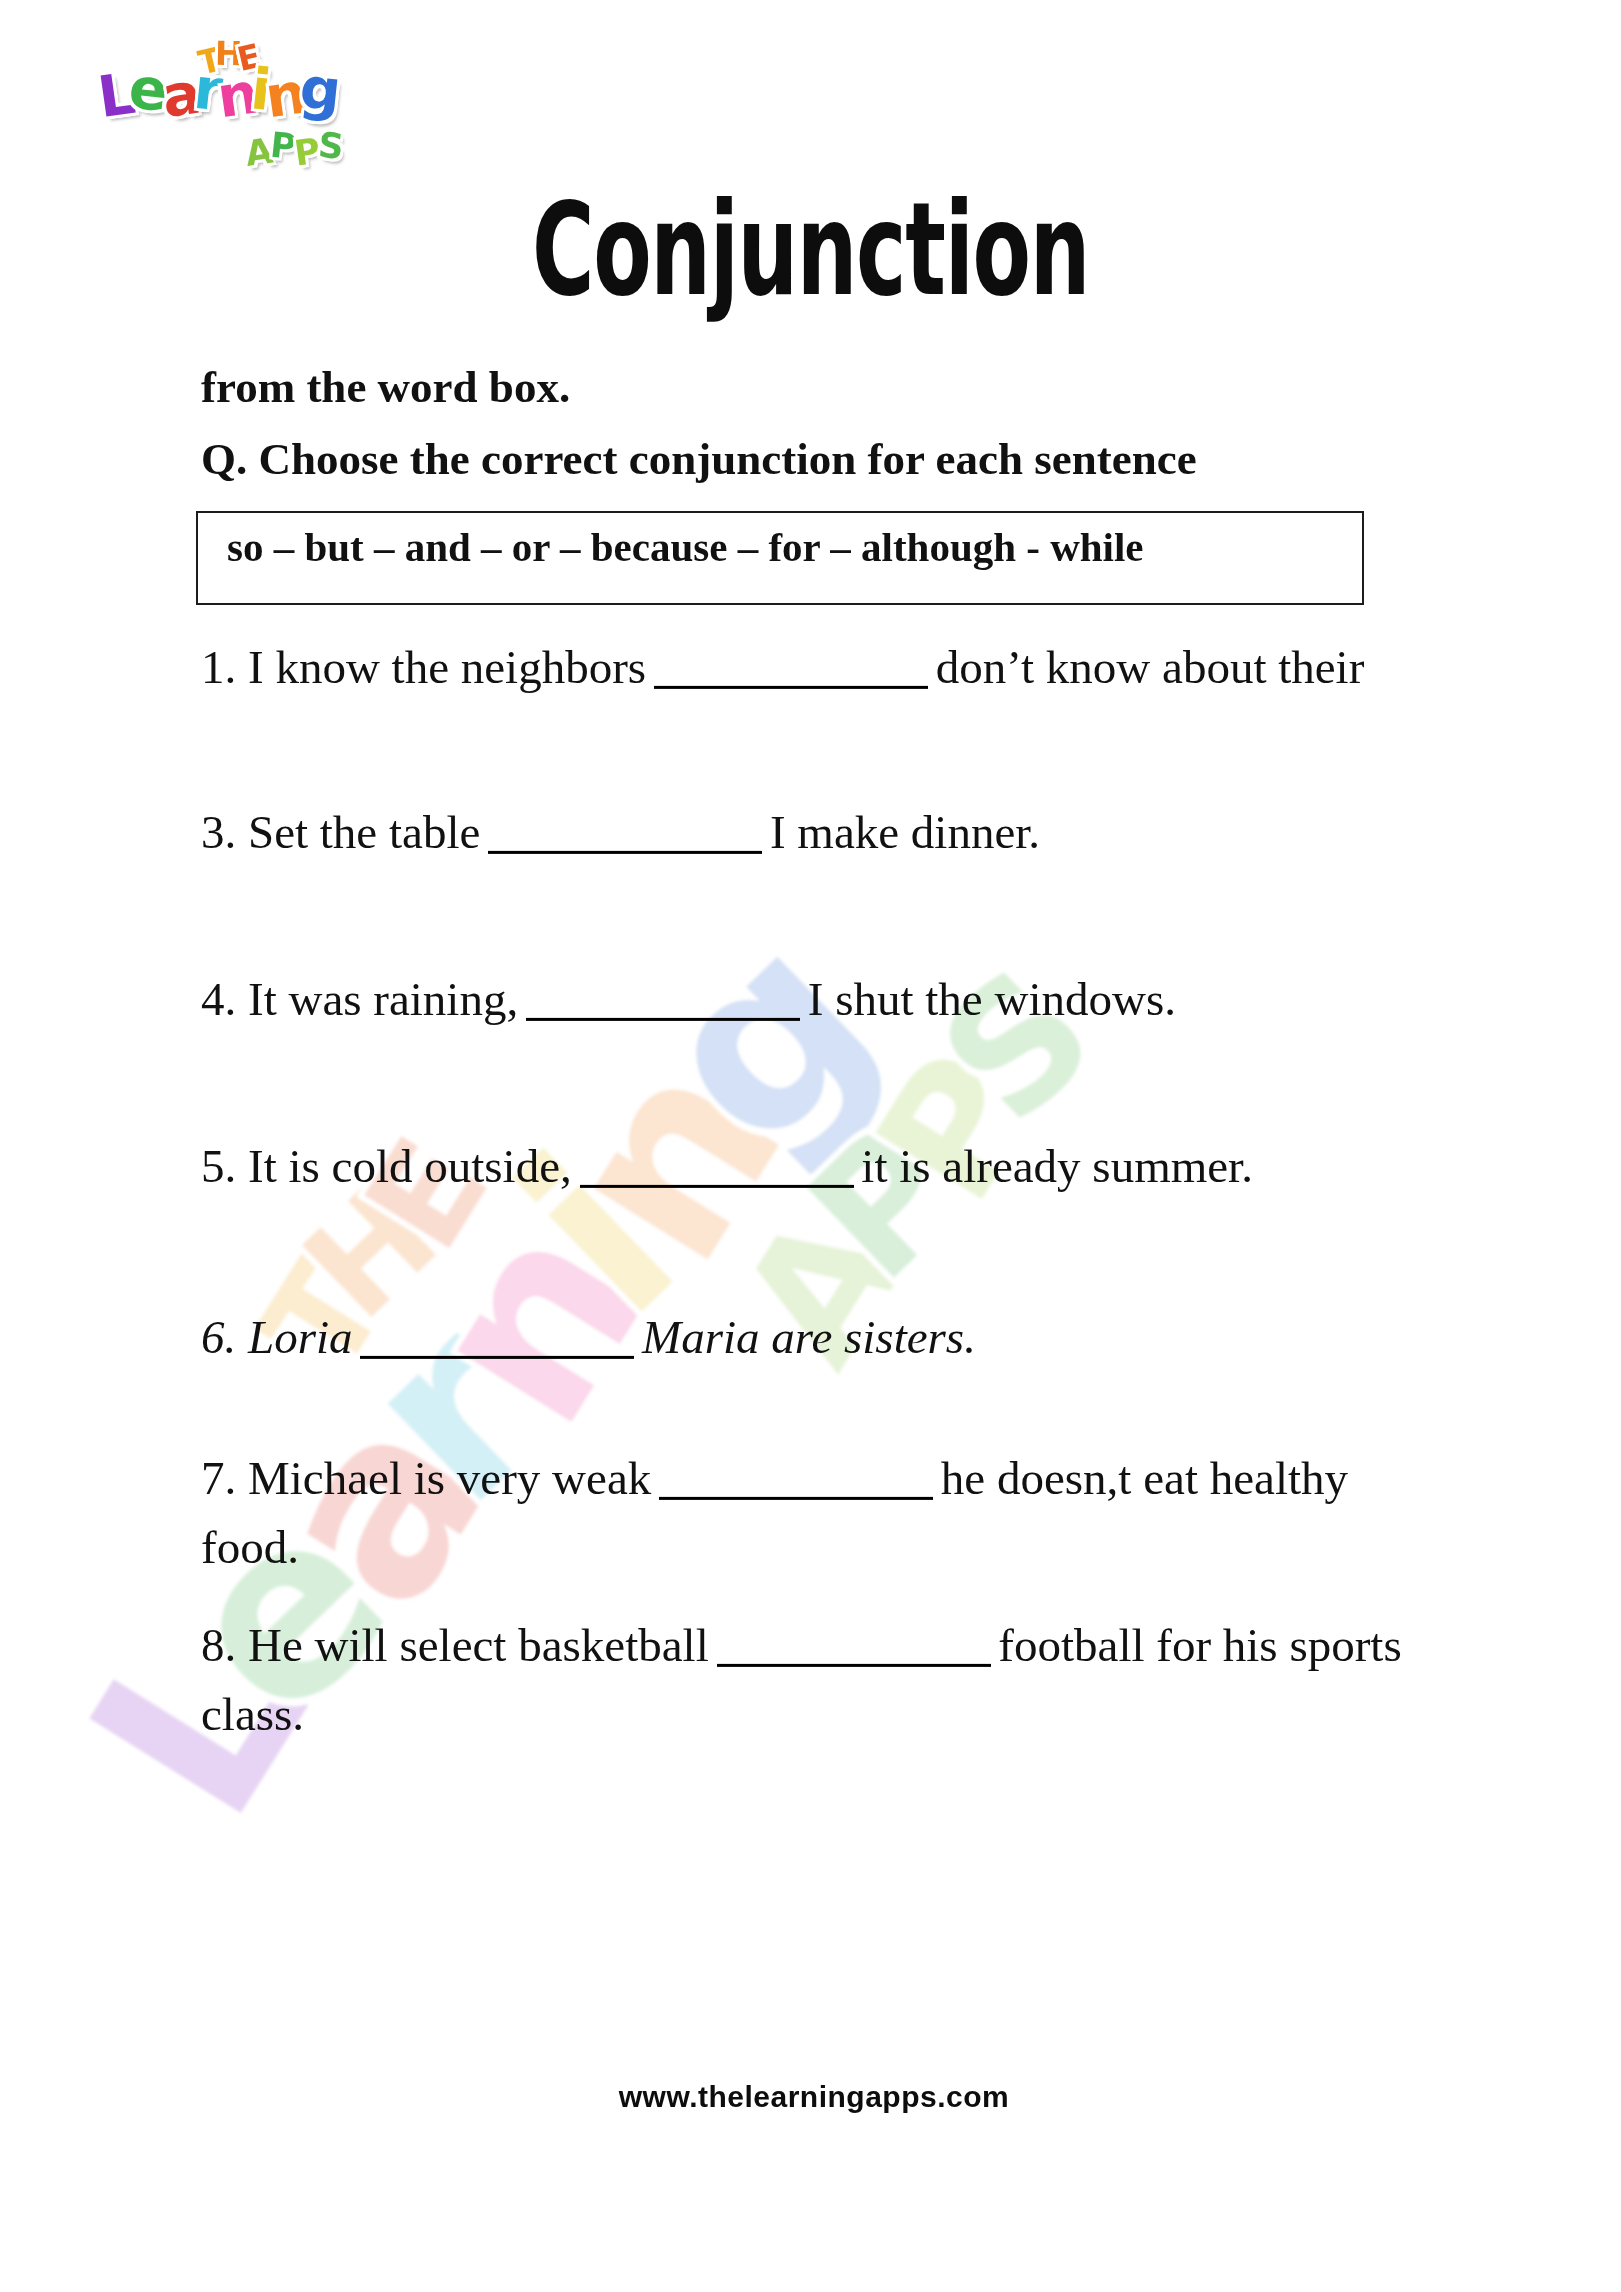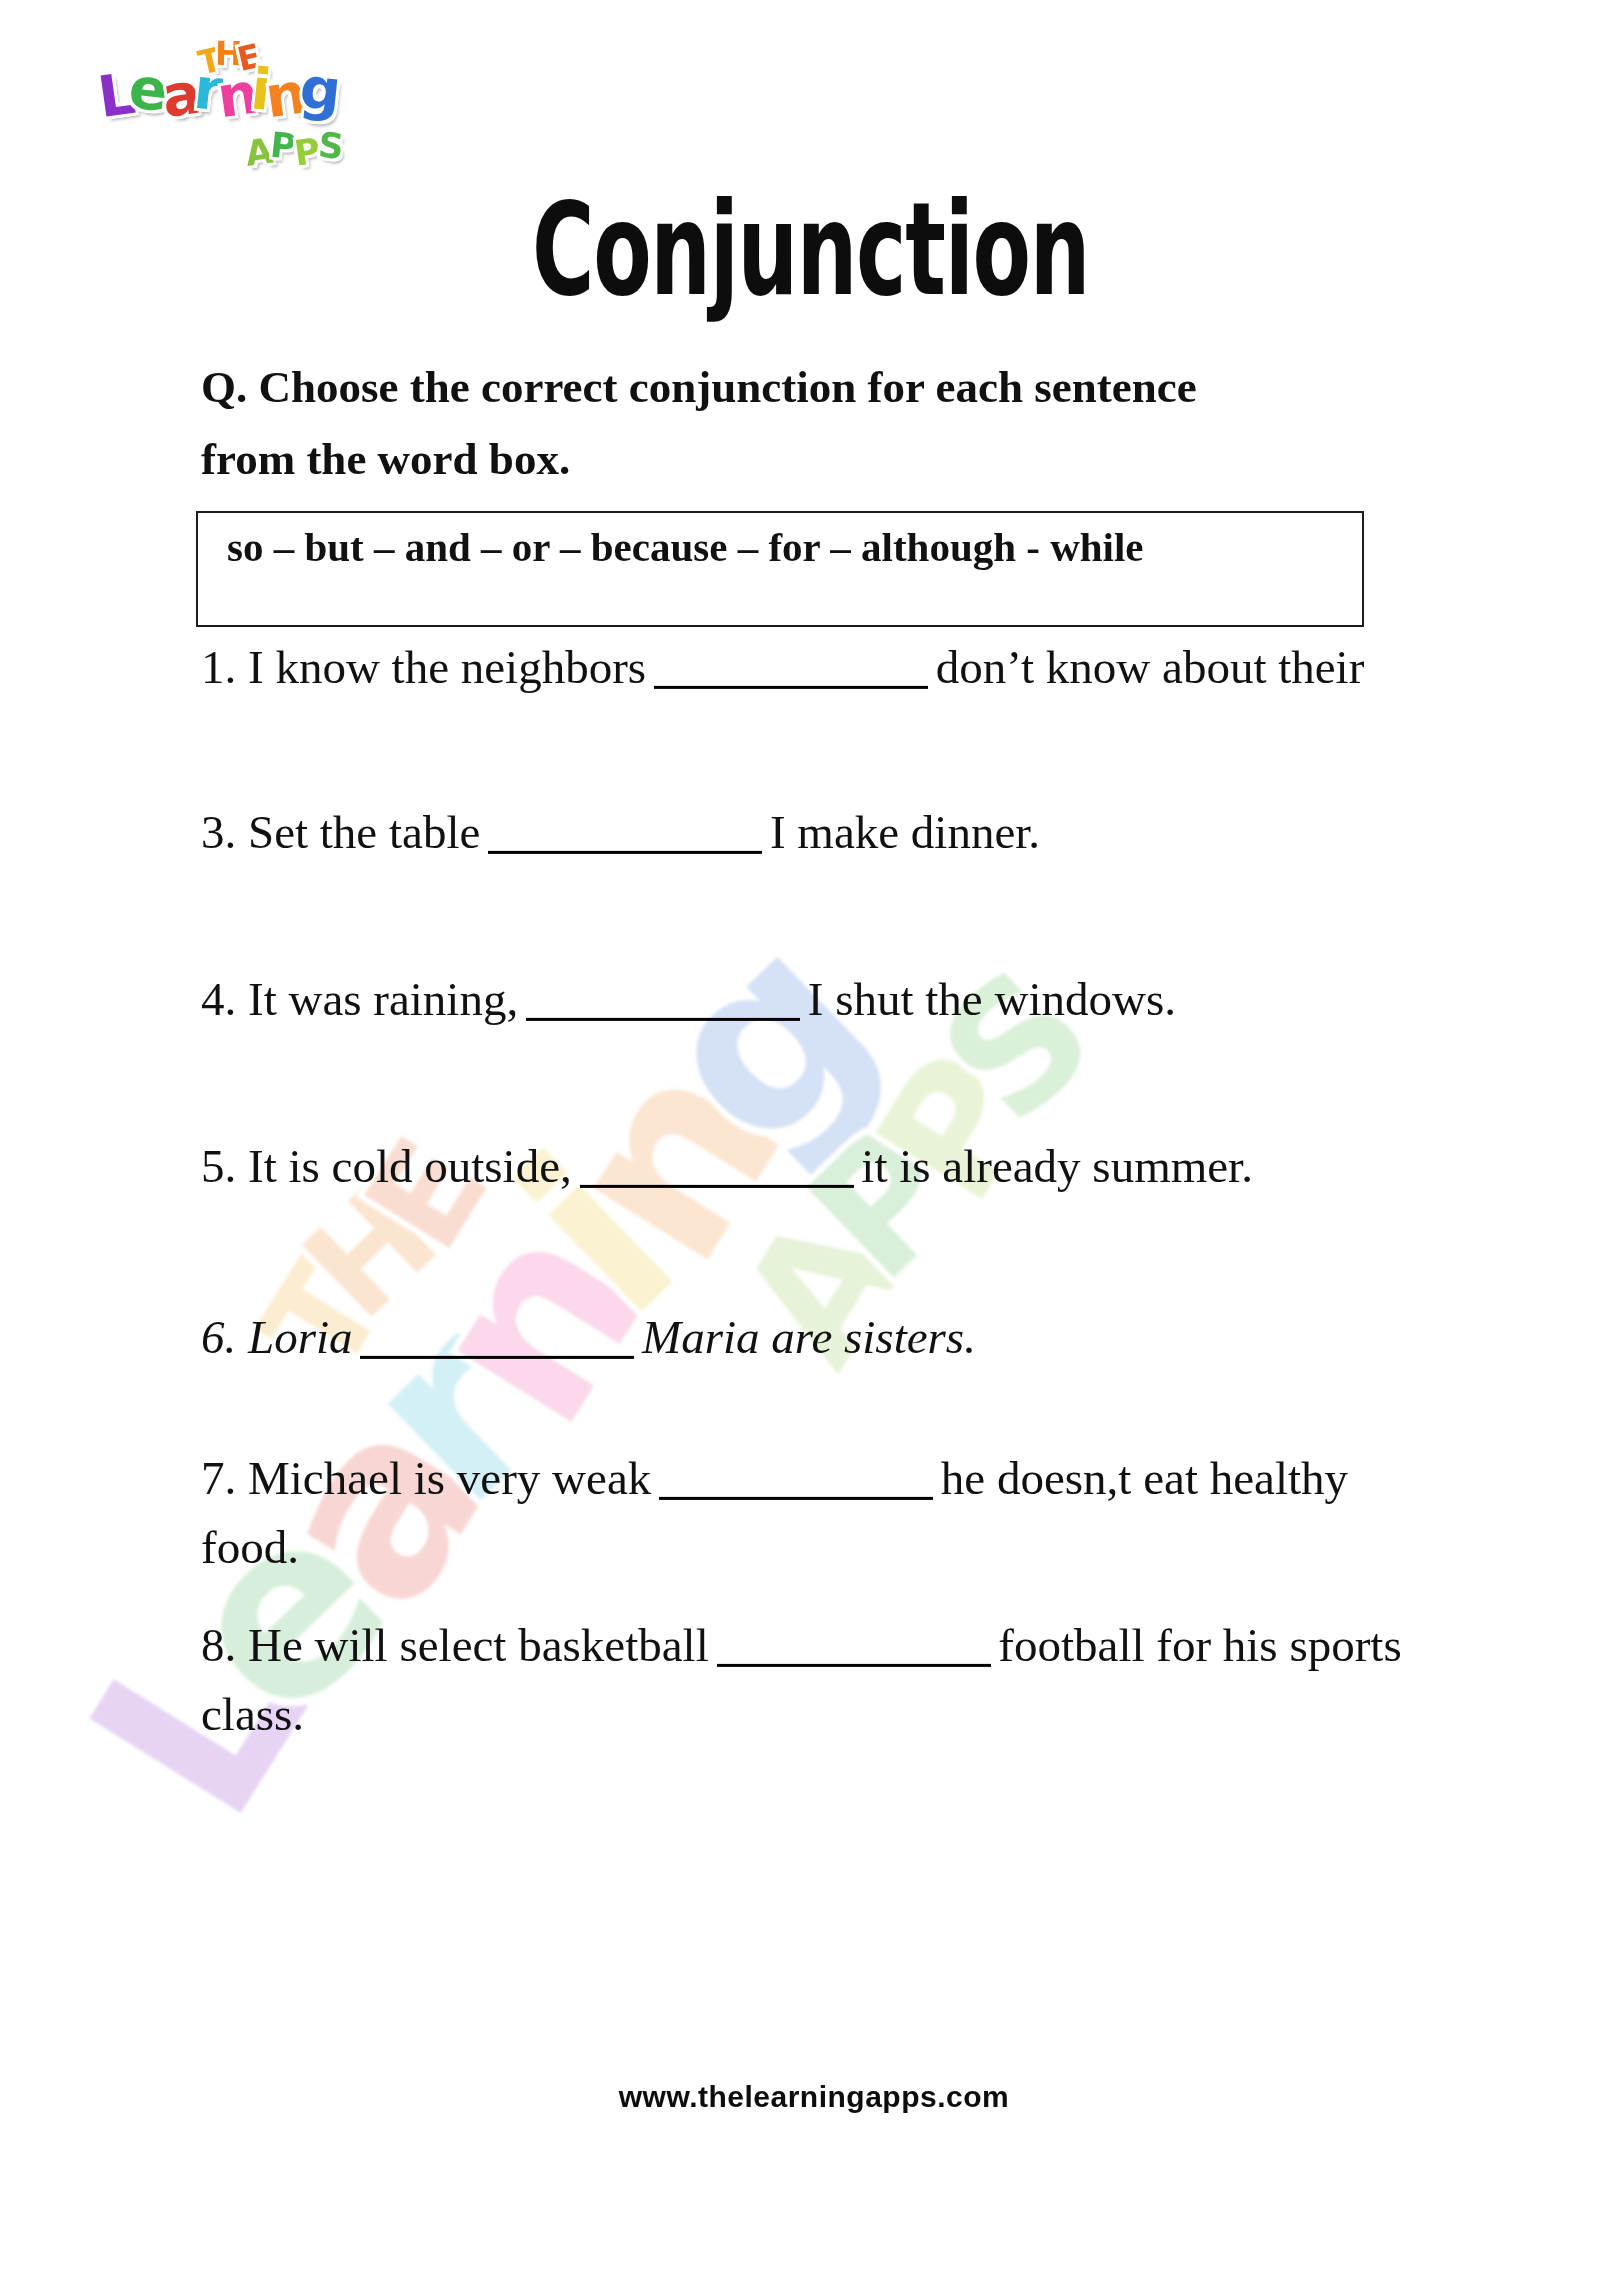--- a/index.html
+++ b/index.html
@@ -66,21 +66,21 @@
     transform-origin:50% 50%;
     color:#0d0d0d;
     z-index:2;
   }
   .question {
     position:absolute; left:201px; top:351px; width:1264px;
     font-weight:bold; font-size:45px; line-height:72px;
     z-index:2;
   }
   .word-box {
-    position:absolute; left:196px; top:511px; width:1168px; height:116px;
+    position:absolute; left:196px; top:511px; width:1168px; height:94px;
     border:2.9px solid #1c1c1c;
     padding:9.8px 0 0 29px;
     font-weight:bold; font-size:41px;
     background:transparent;
     z-index:2;
   }
   .sentences {
     position:absolute; left:201px; top:633px; width:1269px;
     font-size:47px; line-height:69px;
     z-index:2;
@@ -126,22 +126,22 @@
 
   <div class="logo">
     <div class="bubble-word logo-the"><span class="bubble-letter" style="color: rgb(242, 167, 27);">T</span><span class="bubble-letter" style="color: rgb(240, 128, 24);">H</span><span class="bubble-letter" style="color: rgb(232, 90, 32);">E</span></div>
     <div class="bubble-word logo-learning"><span class="bubble-letter" style="color: rgb(139, 47, 201);">L</span><span class="bubble-letter" style="color: rgb(59, 181, 74);">e</span><span class="bubble-letter" style="color: rgb(224, 58, 47);">a</span><span class="bubble-letter" style="color: rgb(44, 184, 216);">r</span><span class="bubble-letter" style="color: rgb(238, 63, 158);">n</span><span class="bubble-letter" style="color: rgb(232, 194, 26);">i</span><span class="bubble-letter" style="color: rgb(245, 130, 32);">n</span><span class="bubble-letter" style="color: rgb(47, 111, 214);">g</span></div>
     <div class="bubble-word logo-apps"><span class="bubble-letter" style="color: rgb(134, 196, 64);">A</span><span class="bubble-letter" style="color: rgb(68, 180, 76);">P</span><span class="bubble-letter" style="color: rgb(150, 204, 56);">P</span><span class="bubble-letter" style="color: rgb(80, 184, 72);">S</span></div>
   </div>
 
   <h1 class="title">Conjunction</h1>
 
   <div class="question">
+    <div>from the word box.</div>
     <div>Q. Choose the correct conjunction for each sentence</div>
-    <div>from the word box.</div>
   </div>
 
   <div class="word-box">
     <span>so – but – and – or – because – for – although - while</span>
   </div>
 
   <div class="sentences">
 
     <div class="sentence s-1">
       <span>1. I know the neighbors</span><span class="blank"></span><span>don’t know about their</span>

